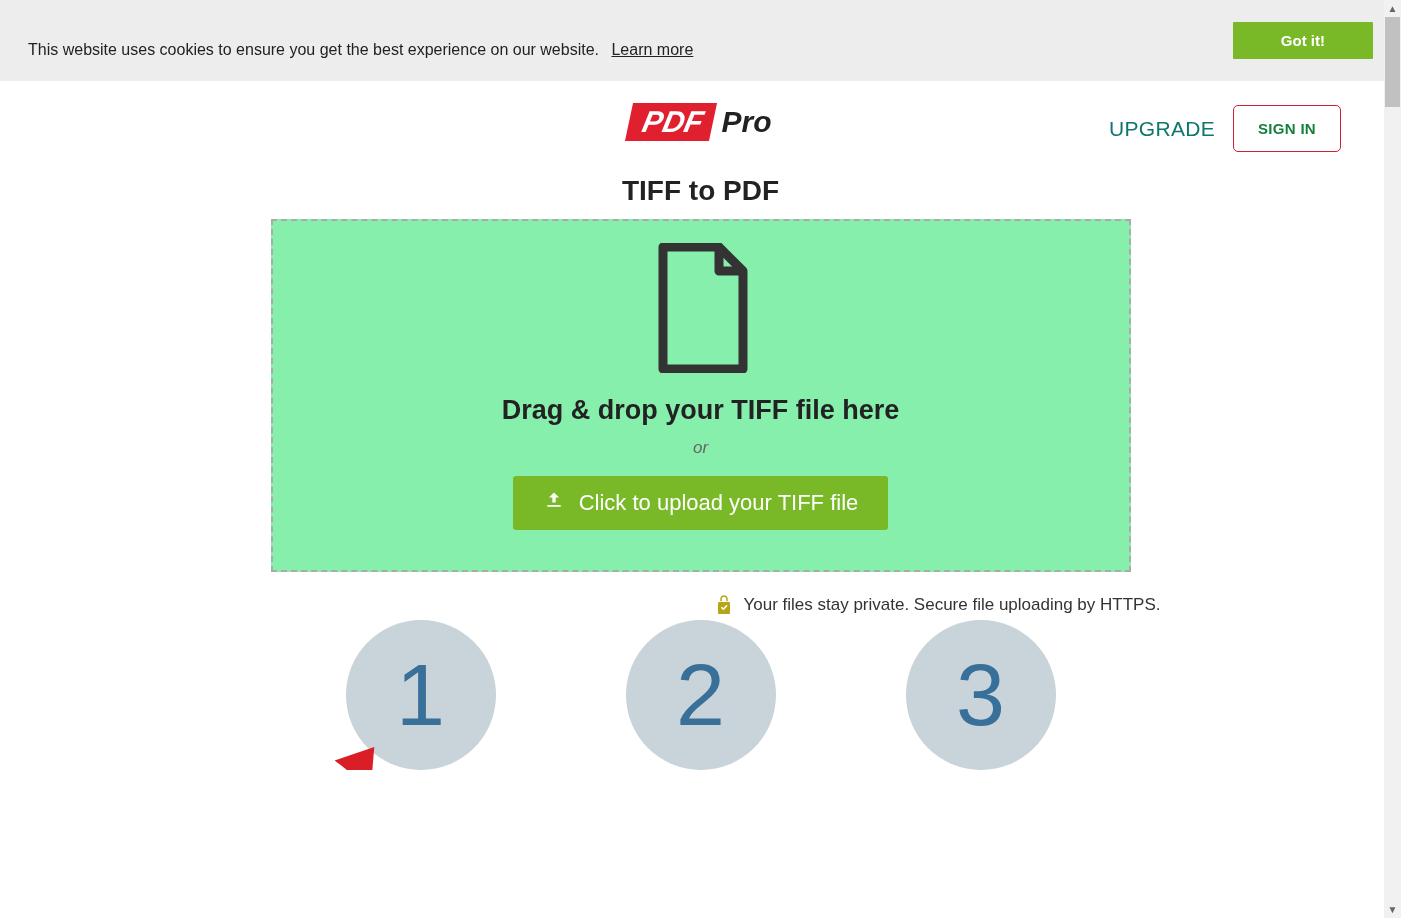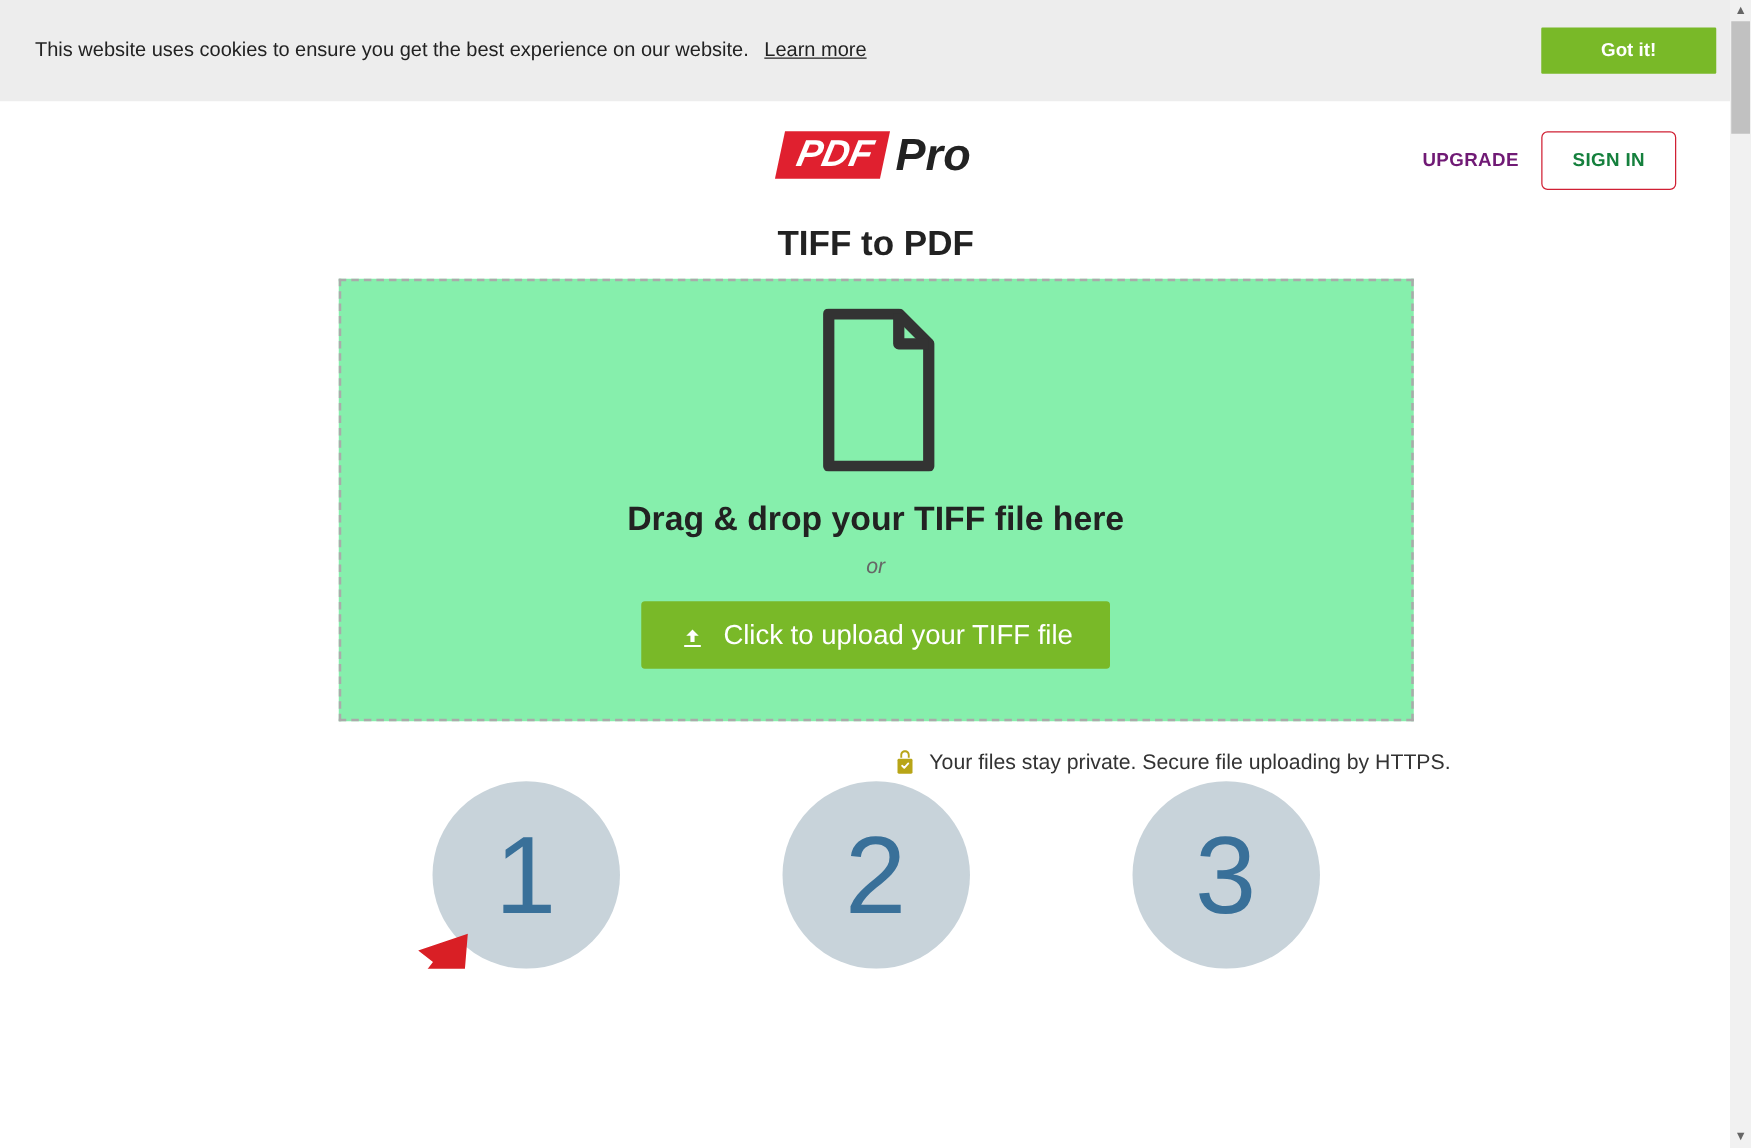--- a/index.html
+++ b/index.html
@@ -9,21 +9,21 @@
     }
     body {
       font-family: -apple-system, BlinkMacSystemFont, "Segoe UI", Helvetica, Arial, sans-serif;
       background: #fff;
       overflow-x: hidden;
     }
     .cookie-banner {
       background: #ededed;
       padding: 22px 28px;
       display: flex;
-      align-items: center;
+      align-items: flex-end;
       justify-content: space-between;
     }
     .cookie-text {
       font-size: 16px;
       color: #222;
     }
     .cookie-text a {
       color: #222;
       text-decoration: underline;
       margin-left: 8px;
@@ -55,37 +55,37 @@
       color: #fff;
       font-size: 30px;
       font-weight: 700;
       font-style: italic;
       padding: 2px 10px 2px 14px;
       transform: skew(-12deg);
       letter-spacing: 0px;
     }
     .logo-pro {
       color: #222;
-      font-size: 36px;
+      font-size: 30px;
       font-weight: 700;
       font-style: italic;
       margin-left: 6px;
     }
     .header-right {
       position: absolute;
       right: 60px;
       top: 24px;
       display: flex;
       align-items: center;
       gap: 18px;
     }
     .upgrade {
-      font-size: 15px;
-      font-weight: 700;
-      color: #701a75;
+      font-size: 21px;
+      font-weight: 400;
+      color: #0f766e;
       cursor: pointer;
       letter-spacing: 0.3px;
     }
     .signin {
       font-size: 15px;
       font-weight: 700;
       color: #15803d;
       border: 1.5px solid #d02034;
       padding: 14px 24px;
       border-radius: 5px;
@@ -133,21 +133,21 @@
     }
     .upload-btn {
       background: #79b928;
       color: #fff;
       border: none;
       font-size: 22px;
       padding: 14px 30px;
       border-radius: 3px;
       cursor: pointer;
       display: inline-flex;
-      align-items: flex-end;
+      align-items: flex-start;
       gap: 14px;
     }
     .upload-icon-svg {
       width: 22px;
       height: 20px;
       fill: #fff;
     }
     .security-row {
       display: flex;
       align-items: center;

